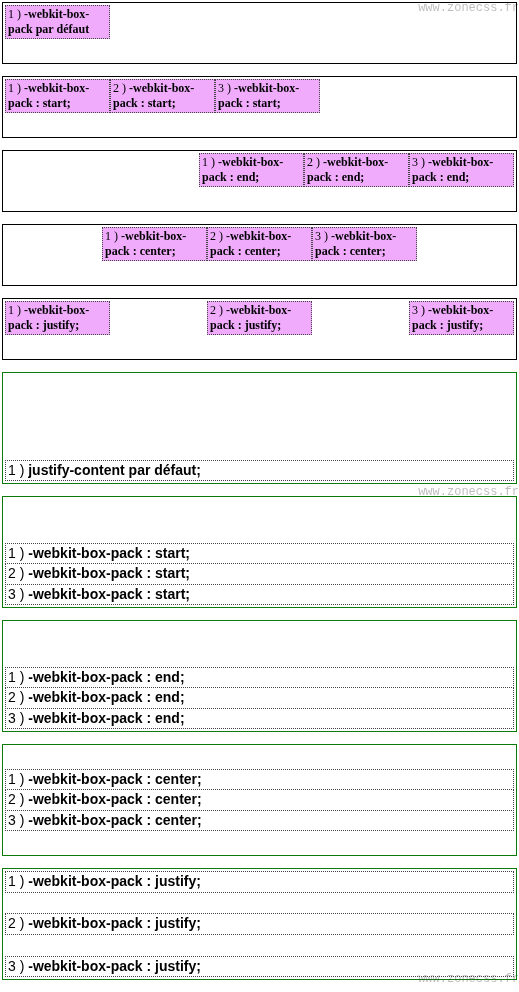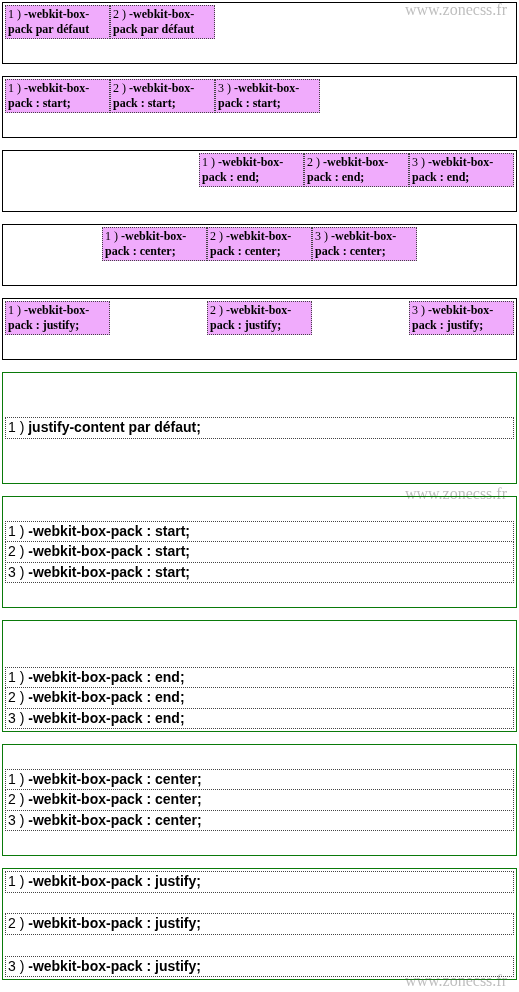--- a/index.html
+++ b/index.html
@@ -44,66 +44,62 @@
   
   .vbox {
     border: 1px solid #0a7a0a;
     margin: 2px 0 12px 0;
     padding: 2px;
     height: 112px;
     display: flex;
     flex-direction: column;
     position: relative;
   }
-  .vbox.start   { justify-content: center; }
+  .vbox.start   { justify-content: flex-end; }
   .vbox.end     { justify-content: flex-end; }
   .vbox.center  { justify-content: center; }
   .vbox.justify { justify-content: space-between; }
 
   .vbox .row {
     border: 1px dotted #444;
     padding: 1px 2px;
     line-height: 1.25;
     font-size: 14px;
     background: #fff;
   }
   .vbox .row + .row { margin-top: -1px; }
   .vbox.justify .row + .row { margin-top: 0; }
   .vbox .row b { font-weight: bold; }
 
   
   .wm {
     position: absolute;
-    right: 12px;
-    font-family: Liberation Serif, serif;
-    font-size: 16px;
+    right: 0;
+    font-family: Liberation Mono, monospace;
+    font-size: 12px;
     color: rgba(70,70,70,0.35);
     pointer-events: none;
     white-space: nowrap;
   }
   .wm1 { top: 1px; }
   .wm2 { top: 485px; }
   .wm3 { top: 972px; }
 </style>
 </head>
 <body>
 
 <div class="wrap">
 
   <span class="wm wm1">www.zonecss.fr</span>
 
   <div class="hbox start">
     <div class="cell">
       <span class="lbl">1 )</span>
       <b>-webkit-box-pack</b><b> par défaut</b>
     </div>
-    <div class="cell">
-      <span class="lbl">2 )</span>
-      <b>-webkit-box-pack</b><b> par défaut</b>
-    </div>
   </div>
 
   <div class="hbox start">
     <div class="cell">
       <span class="lbl">1 )</span>
       <b>-webkit-box-pack :</b>
       <b>start;</b>
     </div>
     <div class="cell">
       <span class="lbl">2 )</span>

